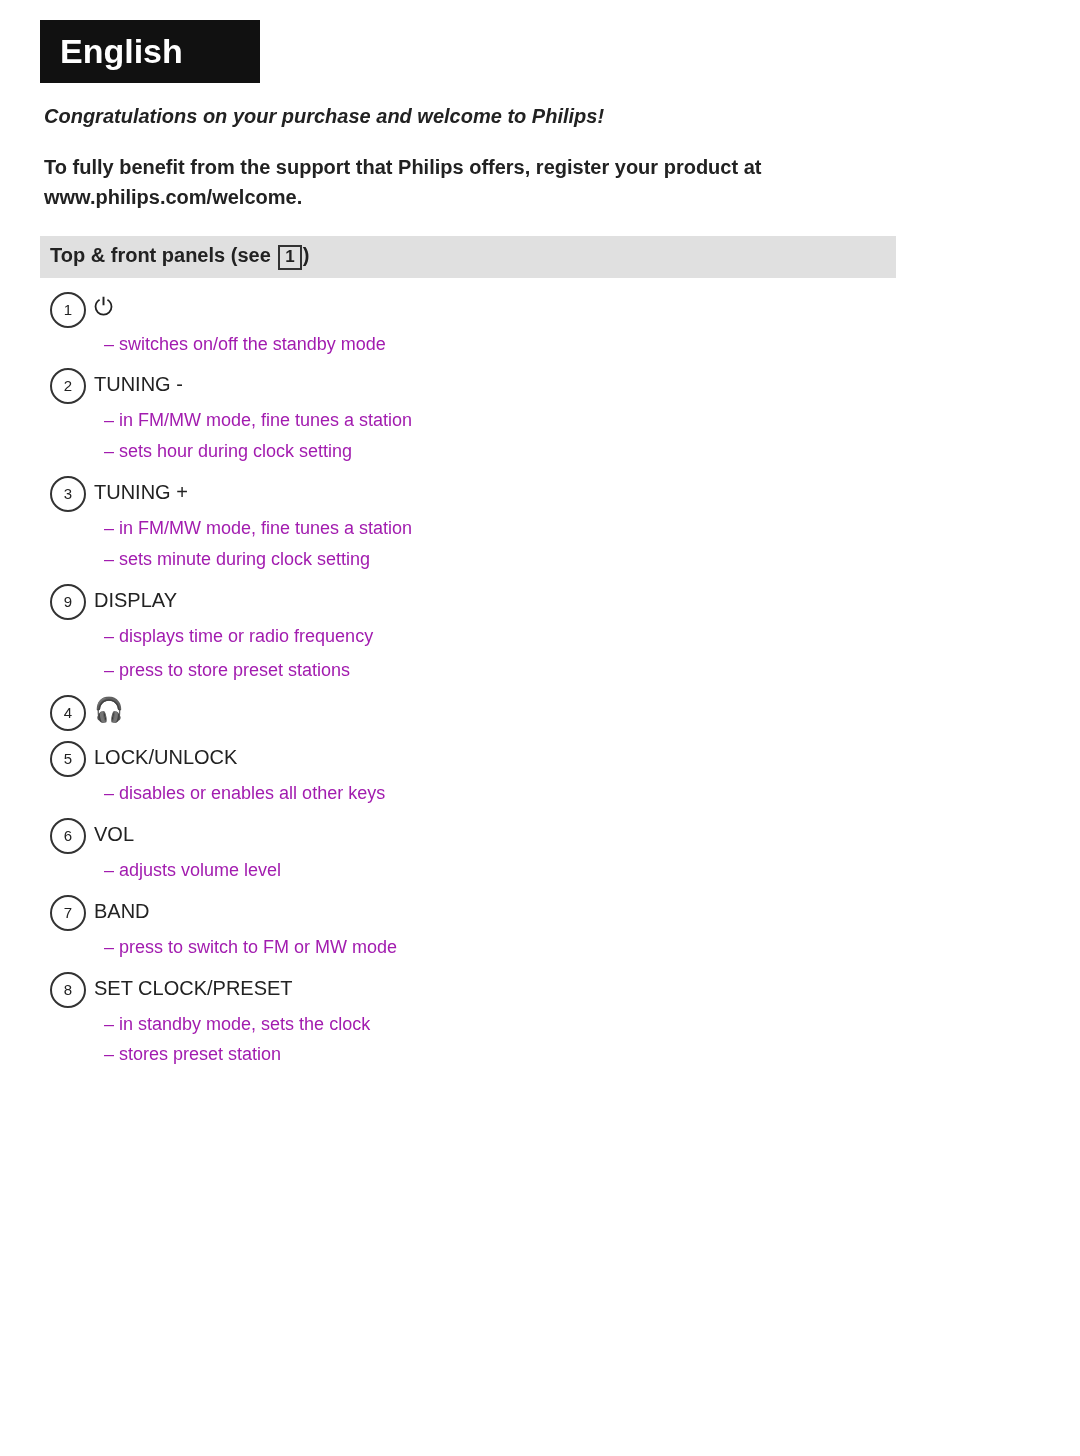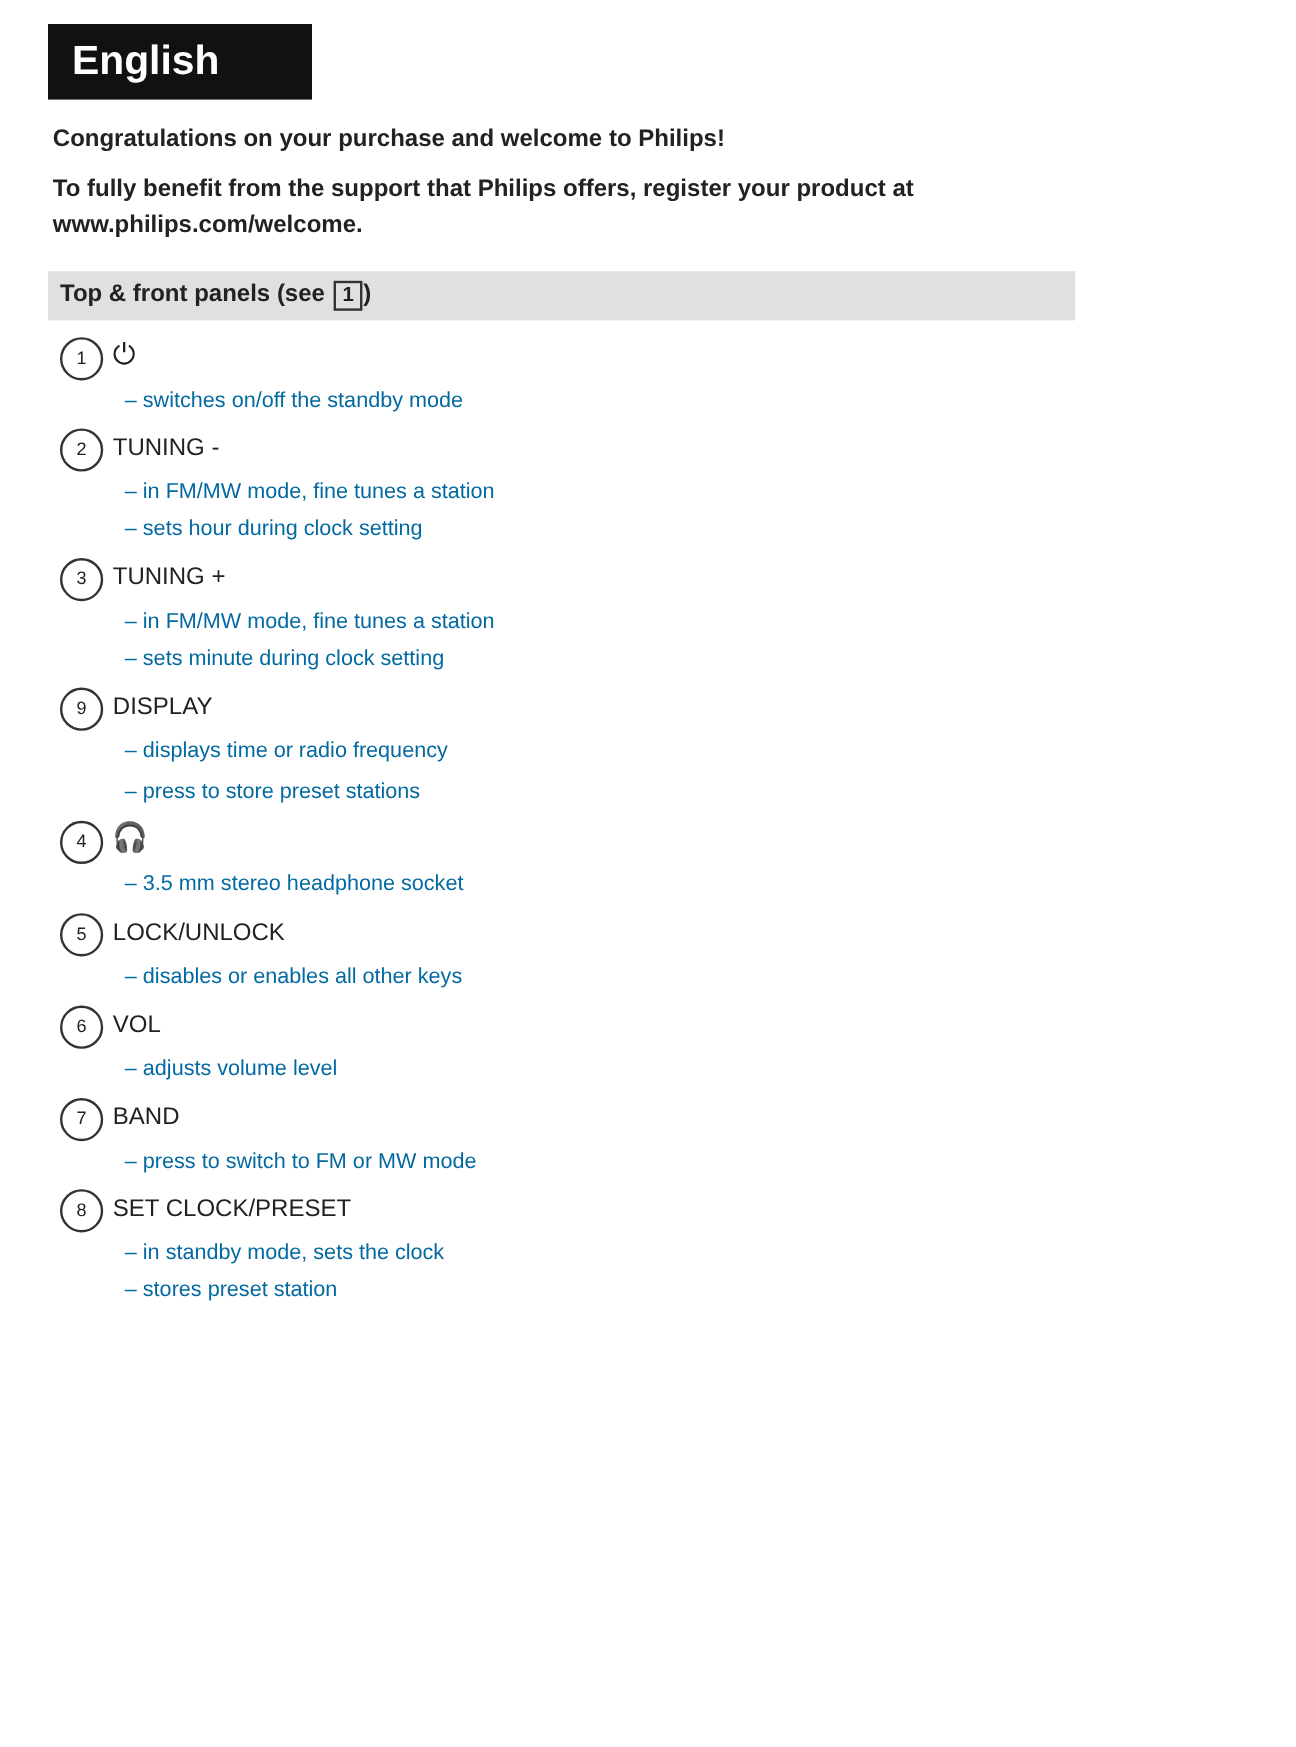--- a/index.html
+++ b/index.html
@@ -32,22 +32,23 @@
       font-weight: bold;
       padding: 12px 20px;
       margin-bottom: 22px;
       display: inline-block;
       min-width: 220px;
     }
 
     .congratulations {
       font-size: 20px;
       font-weight: bold;
-      margin-bottom: 14px;
+      margin-bottom: 24px;
       padding-left: 4px;
+      font-style: italic;
     }
 
     .register-text {
       font-size: 20px;
       font-weight: bold;
       margin-bottom: 24px;
       padding-left: 4px;
       line-height: 1.5;
     }
 
@@ -102,21 +103,21 @@
       font-size: 20px;
     }
 
     .item-label.bold {
       font-weight: normal;
     }
 
     .item-desc {
       padding-left: 54px;
       font-size: 18px;
-      color: #0369a1;
+      color: #a21caf;
       margin-top: 2px;
       line-height: 1.6;
     }
   </style>
 </head>
 <body>
 
 <div class="page-container">
 
   
@@ -162,21 +163,20 @@
         <div class="item-desc">– displays time or radio frequency</div>
       </div>
       <div class="item-group">
         <div class="item-desc">– press to store preset stations</div>
       </div>
       <div class="item-group">
         <div class="item-title-row">
           <span class="item-number">4</span>
           <span class="item-label" style="font-size: 24px;">🎧</span>
         </div>
-        <div class="item-desc">– 3.5 mm stereo headphone socket</div>
       </div>
       <div class="item-group">
         <div class="item-title-row">
           <span class="item-number">5</span>
           <span class="item-label bold">LOCK/UNLOCK</span>
         </div>
         <div class="item-desc">– disables or enables all other keys</div>
       </div>
       <div class="item-group">
         <div class="item-title-row">

